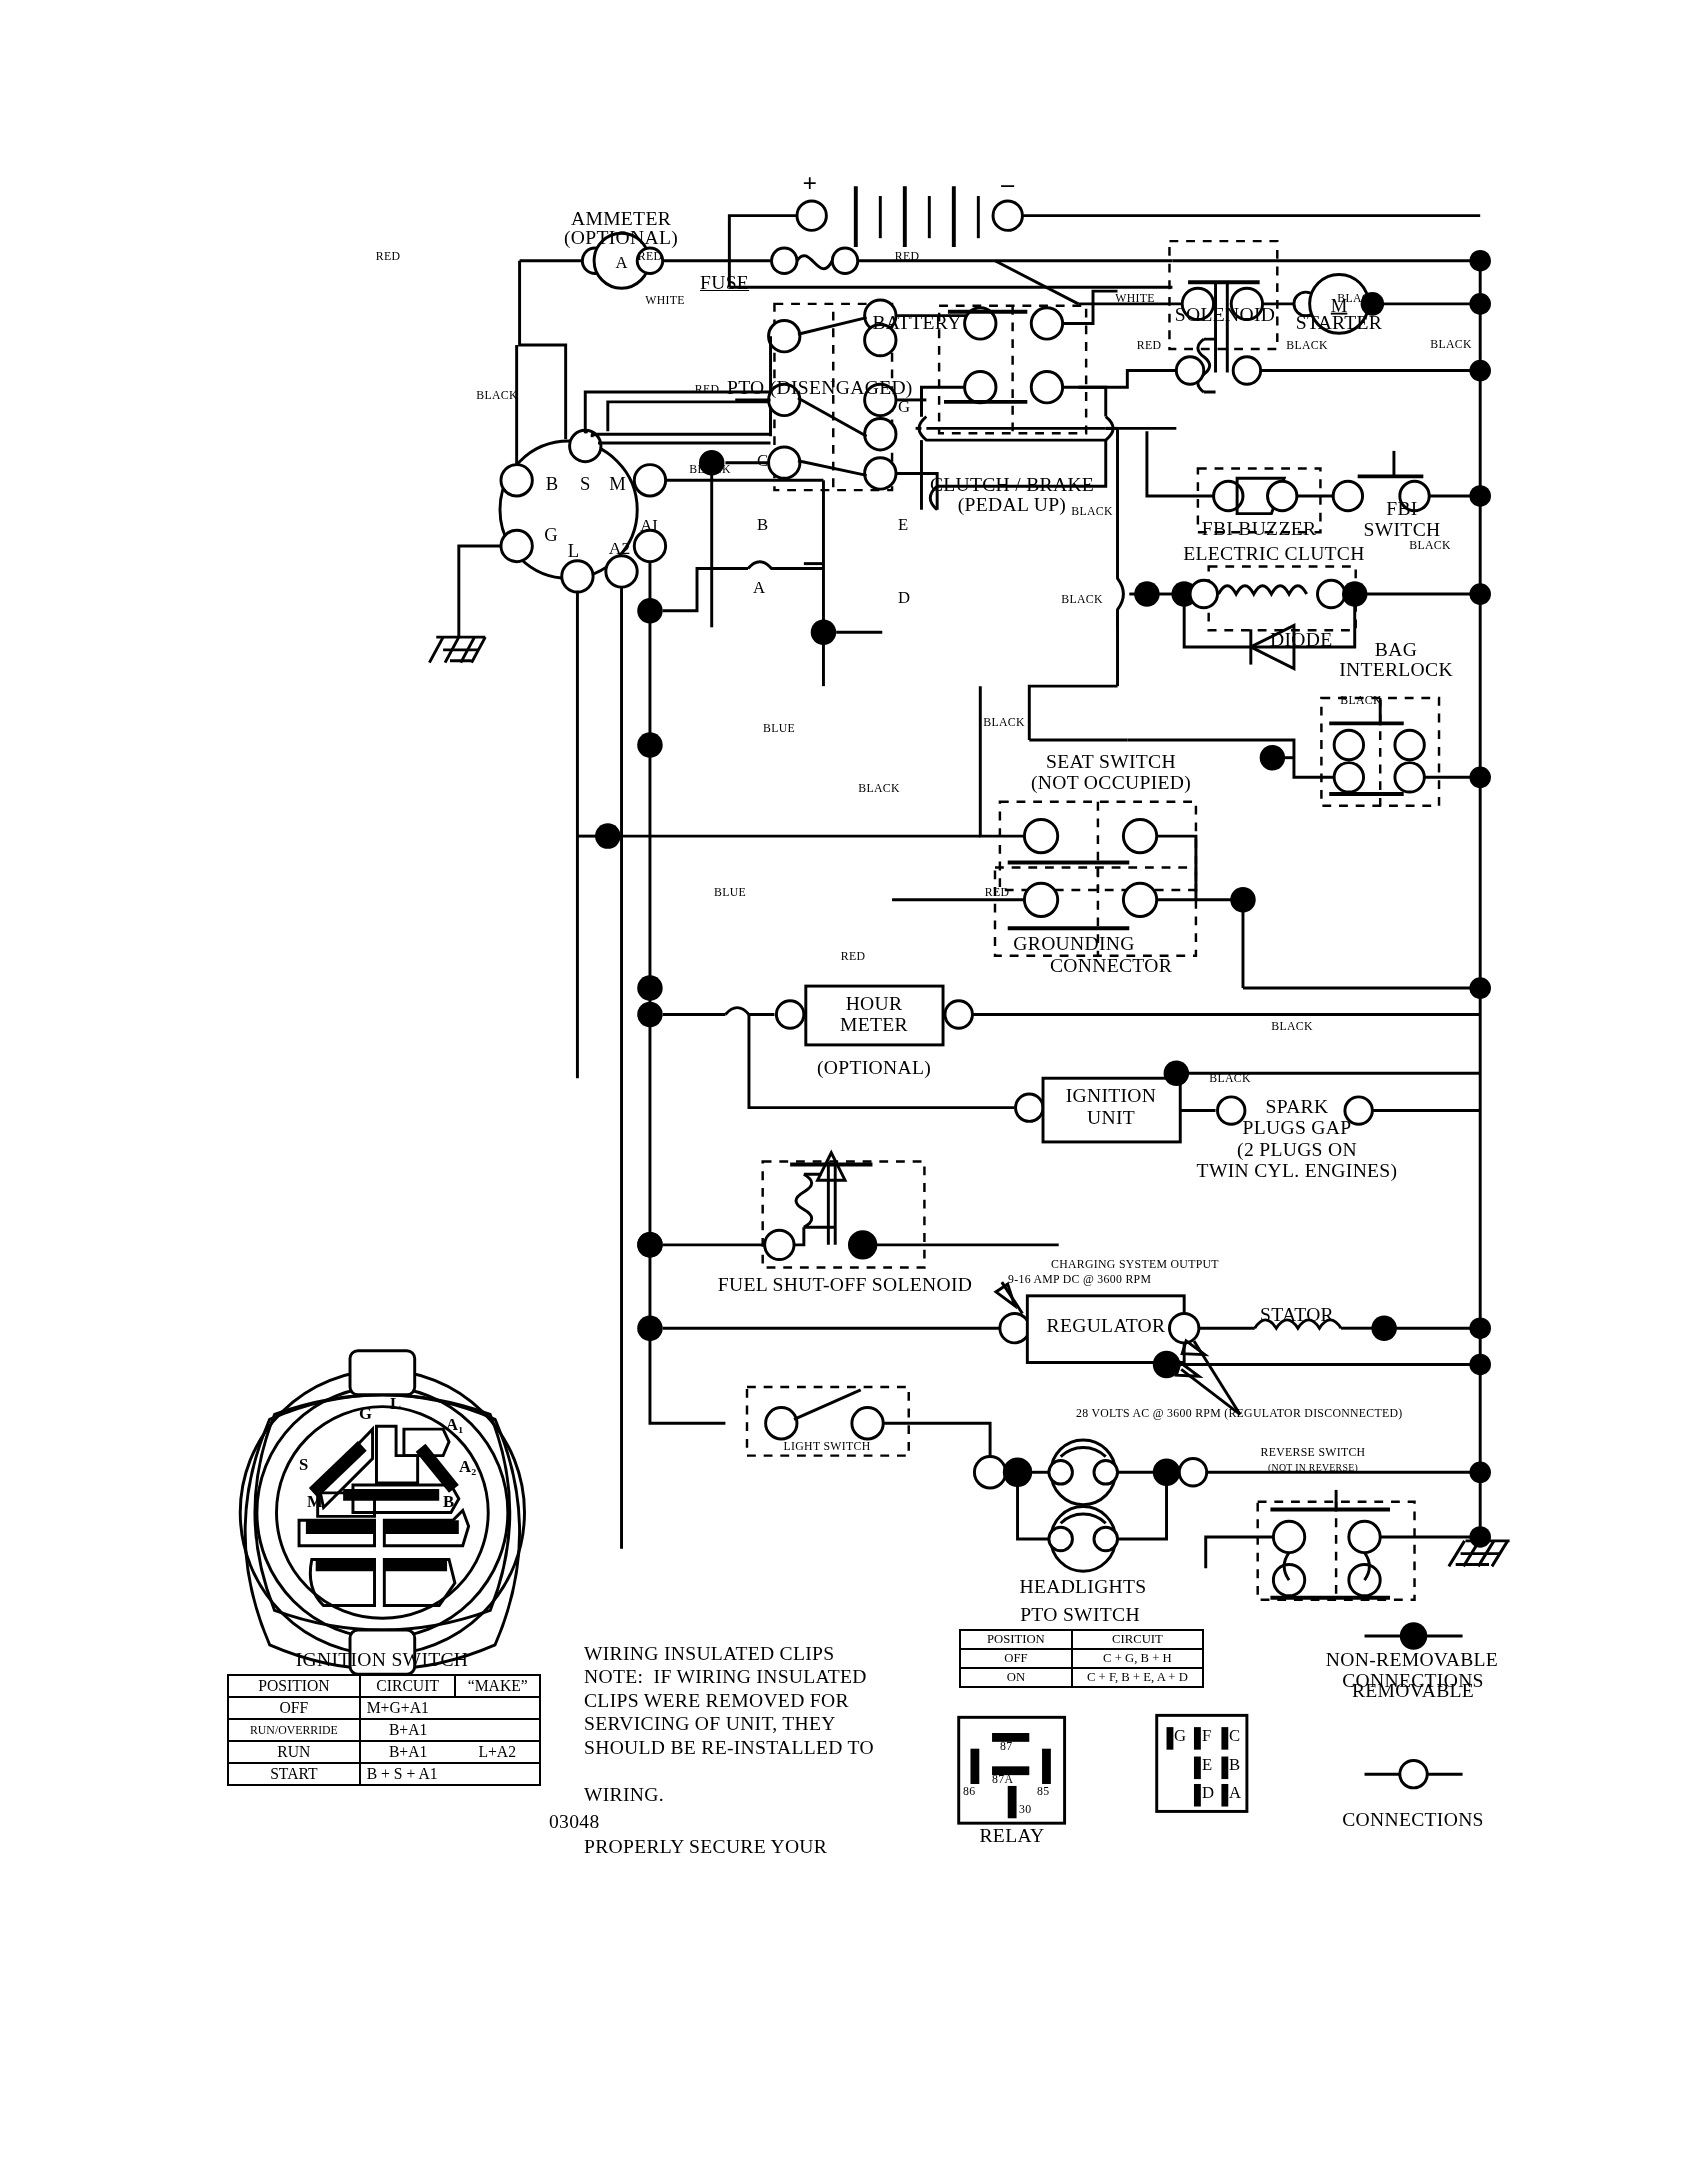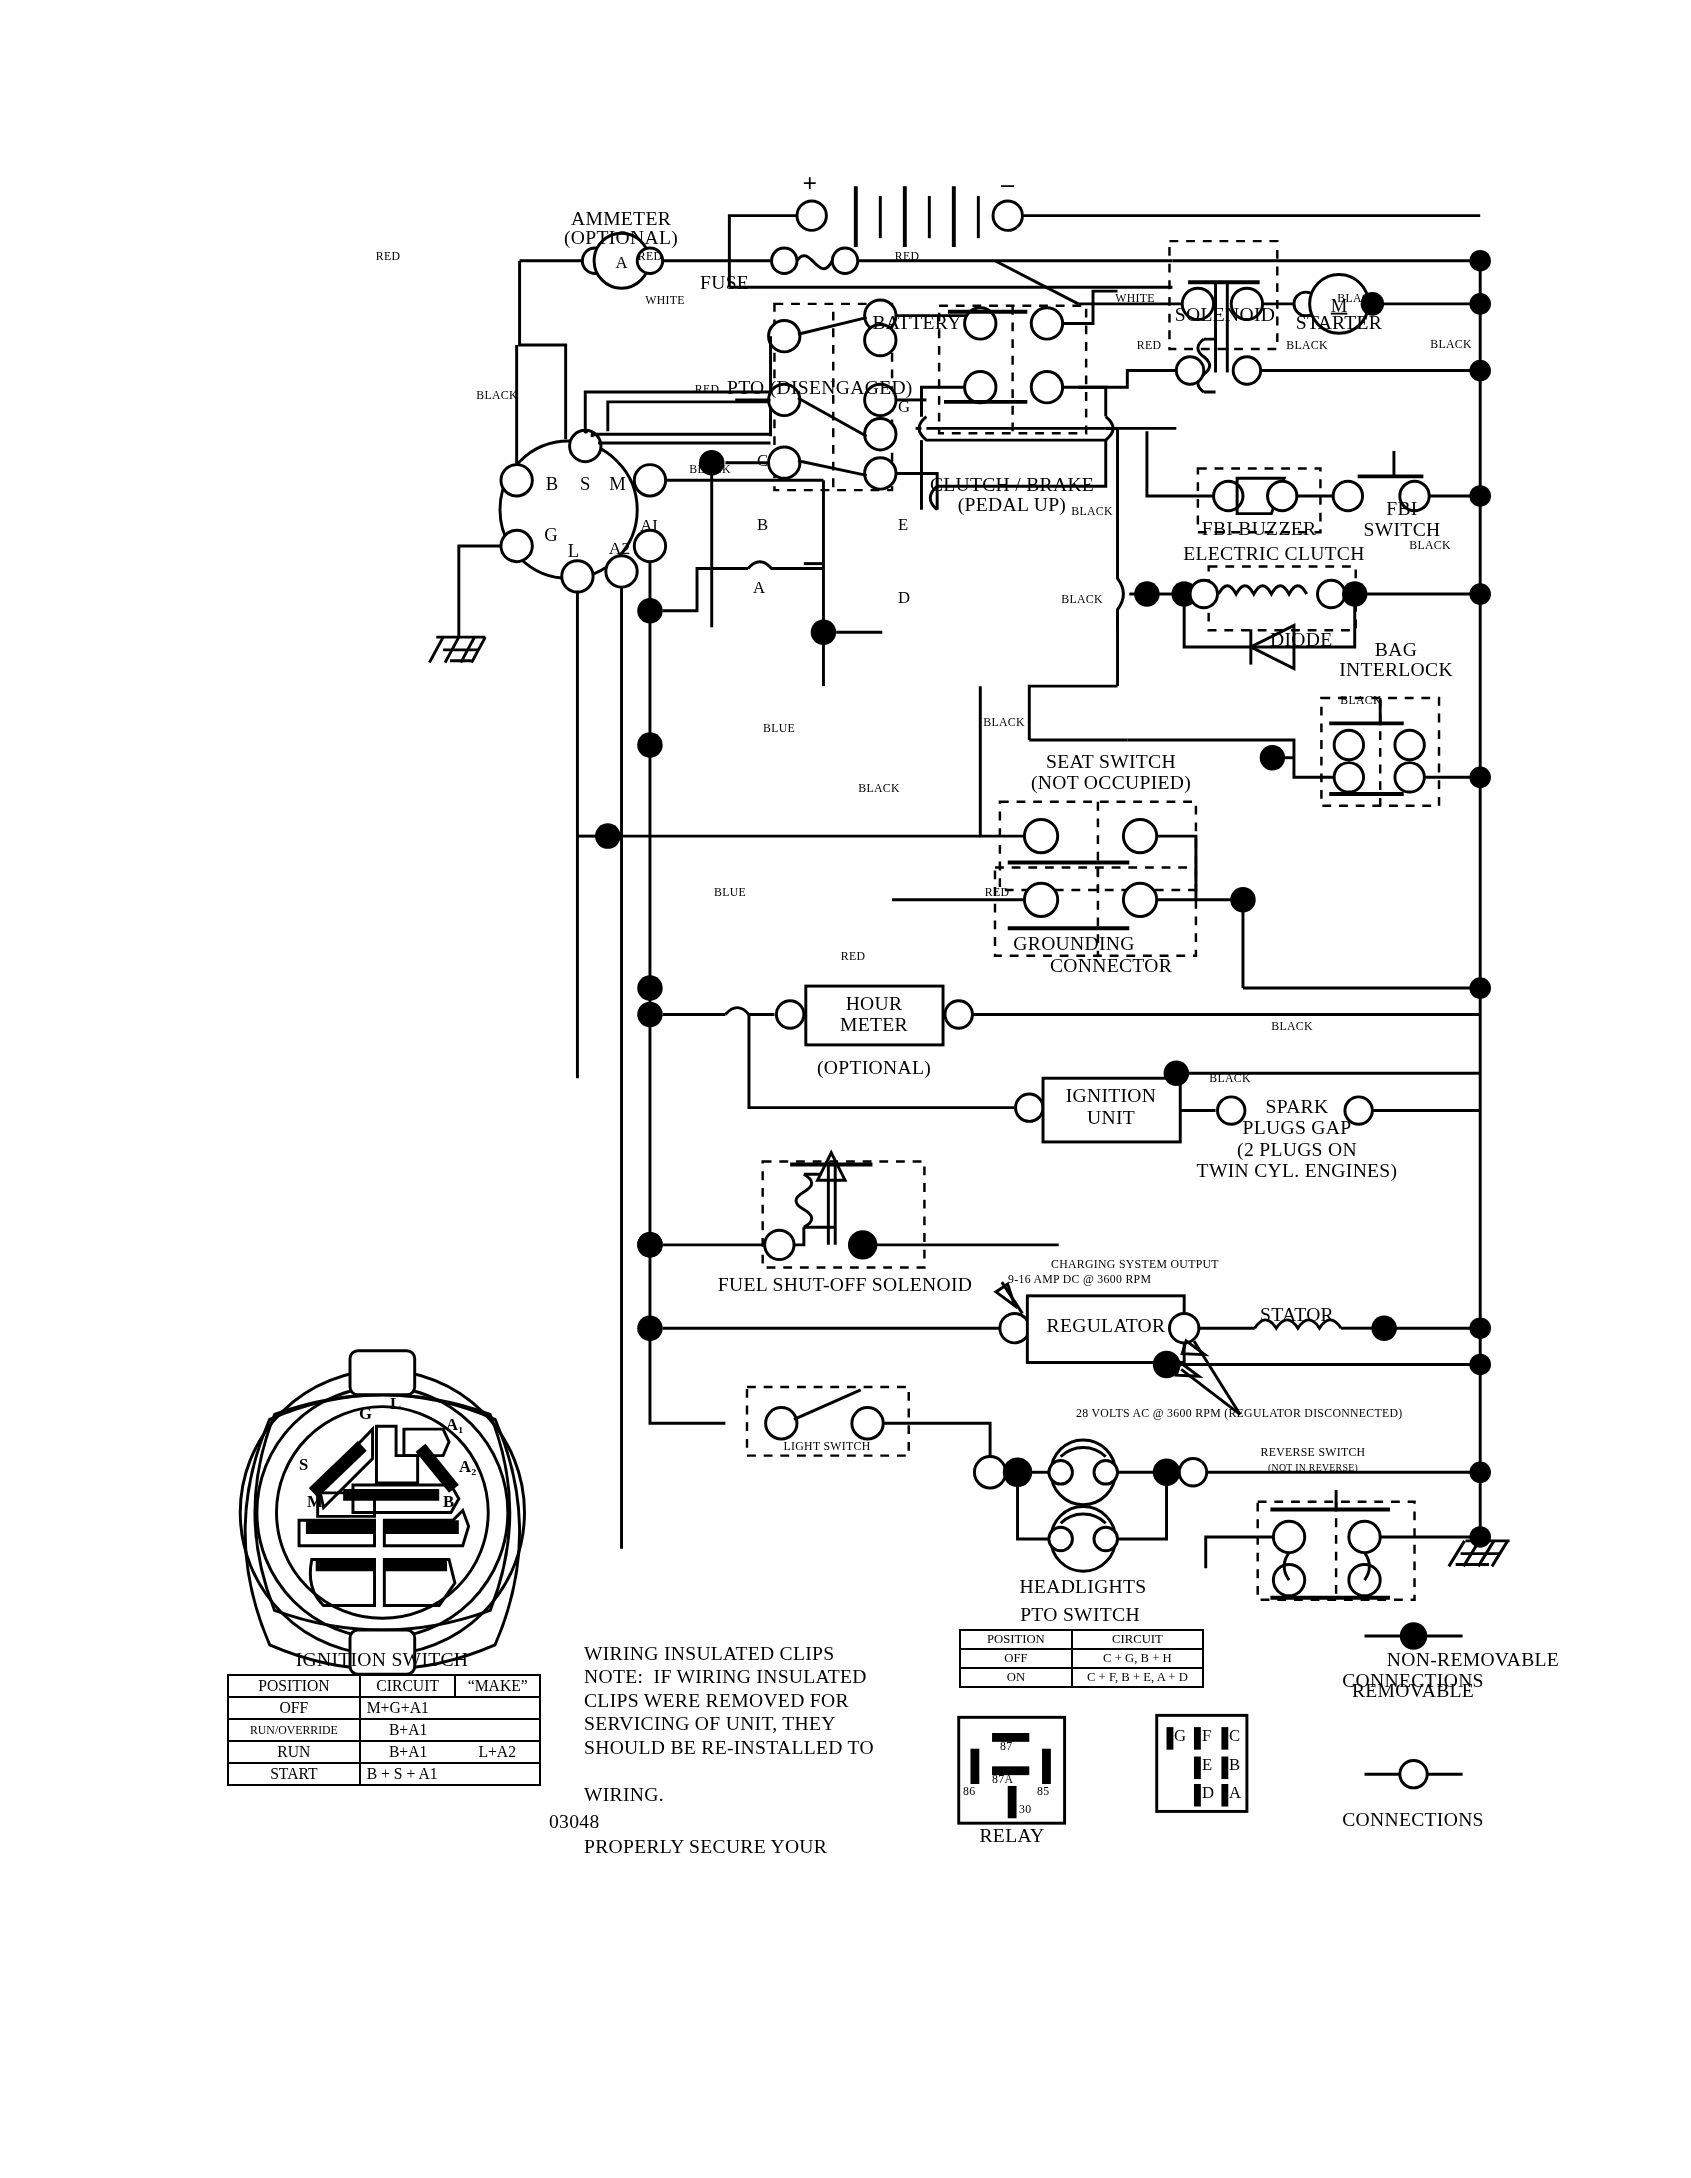--- a/index.html
+++ b/index.html
@@ -448,21 +448,21 @@
   <path class="w" d="M1392 1669 L1492 1669"></path>
   <circle class="solid" cx="1442" cy="1669" r="14"></circle>
   <path class="w" d="M1392 1810 L1492 1810"></path>
   <circle class="open" cx="1442" cy="1810" r="14"></circle>
 
 </svg>
 
 <div class="lbl big c" style="left:621px;top:208px;">AMMETER</div>
 <div class="lbl big c" style="left:621px;top:227px;">(OPTIONAL)</div>
 <div class="lbl big c" style="left:917px;top:312px;">BATTERY</div>
-<div class="lbl big" style="left:700px;top:272px;">FUSE</div>
+<div class="lbl big" style="left:700px;top:272px;text-decoration:underline;">FUSE</div>
 <div class="lbl big c" style="left:1225px;top:304px;">SOLENOID</div>
 <div class="lbl big c" style="left:1339px;top:312px;">STARTER</div>
 
 <div class="lbl big" style="left:727px;top:377px;">PTO (DISENGAGED)</div>
 <div class="lbl mid" style="left:757px;top:451px;">C</div>
 <div class="lbl mid" style="left:757px;top:515px;">B</div>
 <div class="lbl mid" style="left:753px;top:578px;">A</div>
 <div class="lbl mid" style="left:898px;top:397px;">G</div>
 <div class="lbl mid" style="left:898px;top:515px;">E</div>
 <div class="lbl mid" style="left:898px;top:588px;">D</div>
@@ -588,21 +588,21 @@
 <div class="lbl big c" style="left:1012px;top:1825px;">RELAY</div>
 
 <div class="lbl mid" style="left:1174px;top:1726px;">G</div>
 <div class="lbl mid" style="left:1202px;top:1726px;">F</div>
 <div class="lbl mid" style="left:1229px;top:1726px;">C</div>
 <div class="lbl mid" style="left:1202px;top:1755px;">E</div>
 <div class="lbl mid" style="left:1229px;top:1755px;">B</div>
 <div class="lbl mid" style="left:1202px;top:1783px;">D</div>
 <div class="lbl mid" style="left:1229px;top:1783px;">A</div>
 
-<div class="lbl big c" style="left:1473px;top:1649px;">NON-REMOVABLE</div>
+<div class="lbl big c" style="left:1412px;top:1649px;">NON-REMOVABLE</div>
 <div class="lbl big c" style="left:1413px;top:1670px;">CONNECTIONS</div>
 <div class="lbl big c" style="left:1413px;top:1680px;">REMOVABLE</div>
 <div class="lbl big c" style="left:1413px;top:1809px;">CONNECTIONS</div>
 
 <div id="wirelabels">
       <div class="lbl small c" style="left: 388px; top: 249px;">RED</div>
       <div class="lbl small c" style="left: 650px; top: 249px;">RED</div>
       <div class="lbl small c" style="left: 907px; top: 249px;">RED</div>
       <div class="lbl small c" style="left: 665px; top: 293px;">WHITE</div>
       <div class="lbl small c" style="left: 1135px; top: 291px;">WHITE</div>

